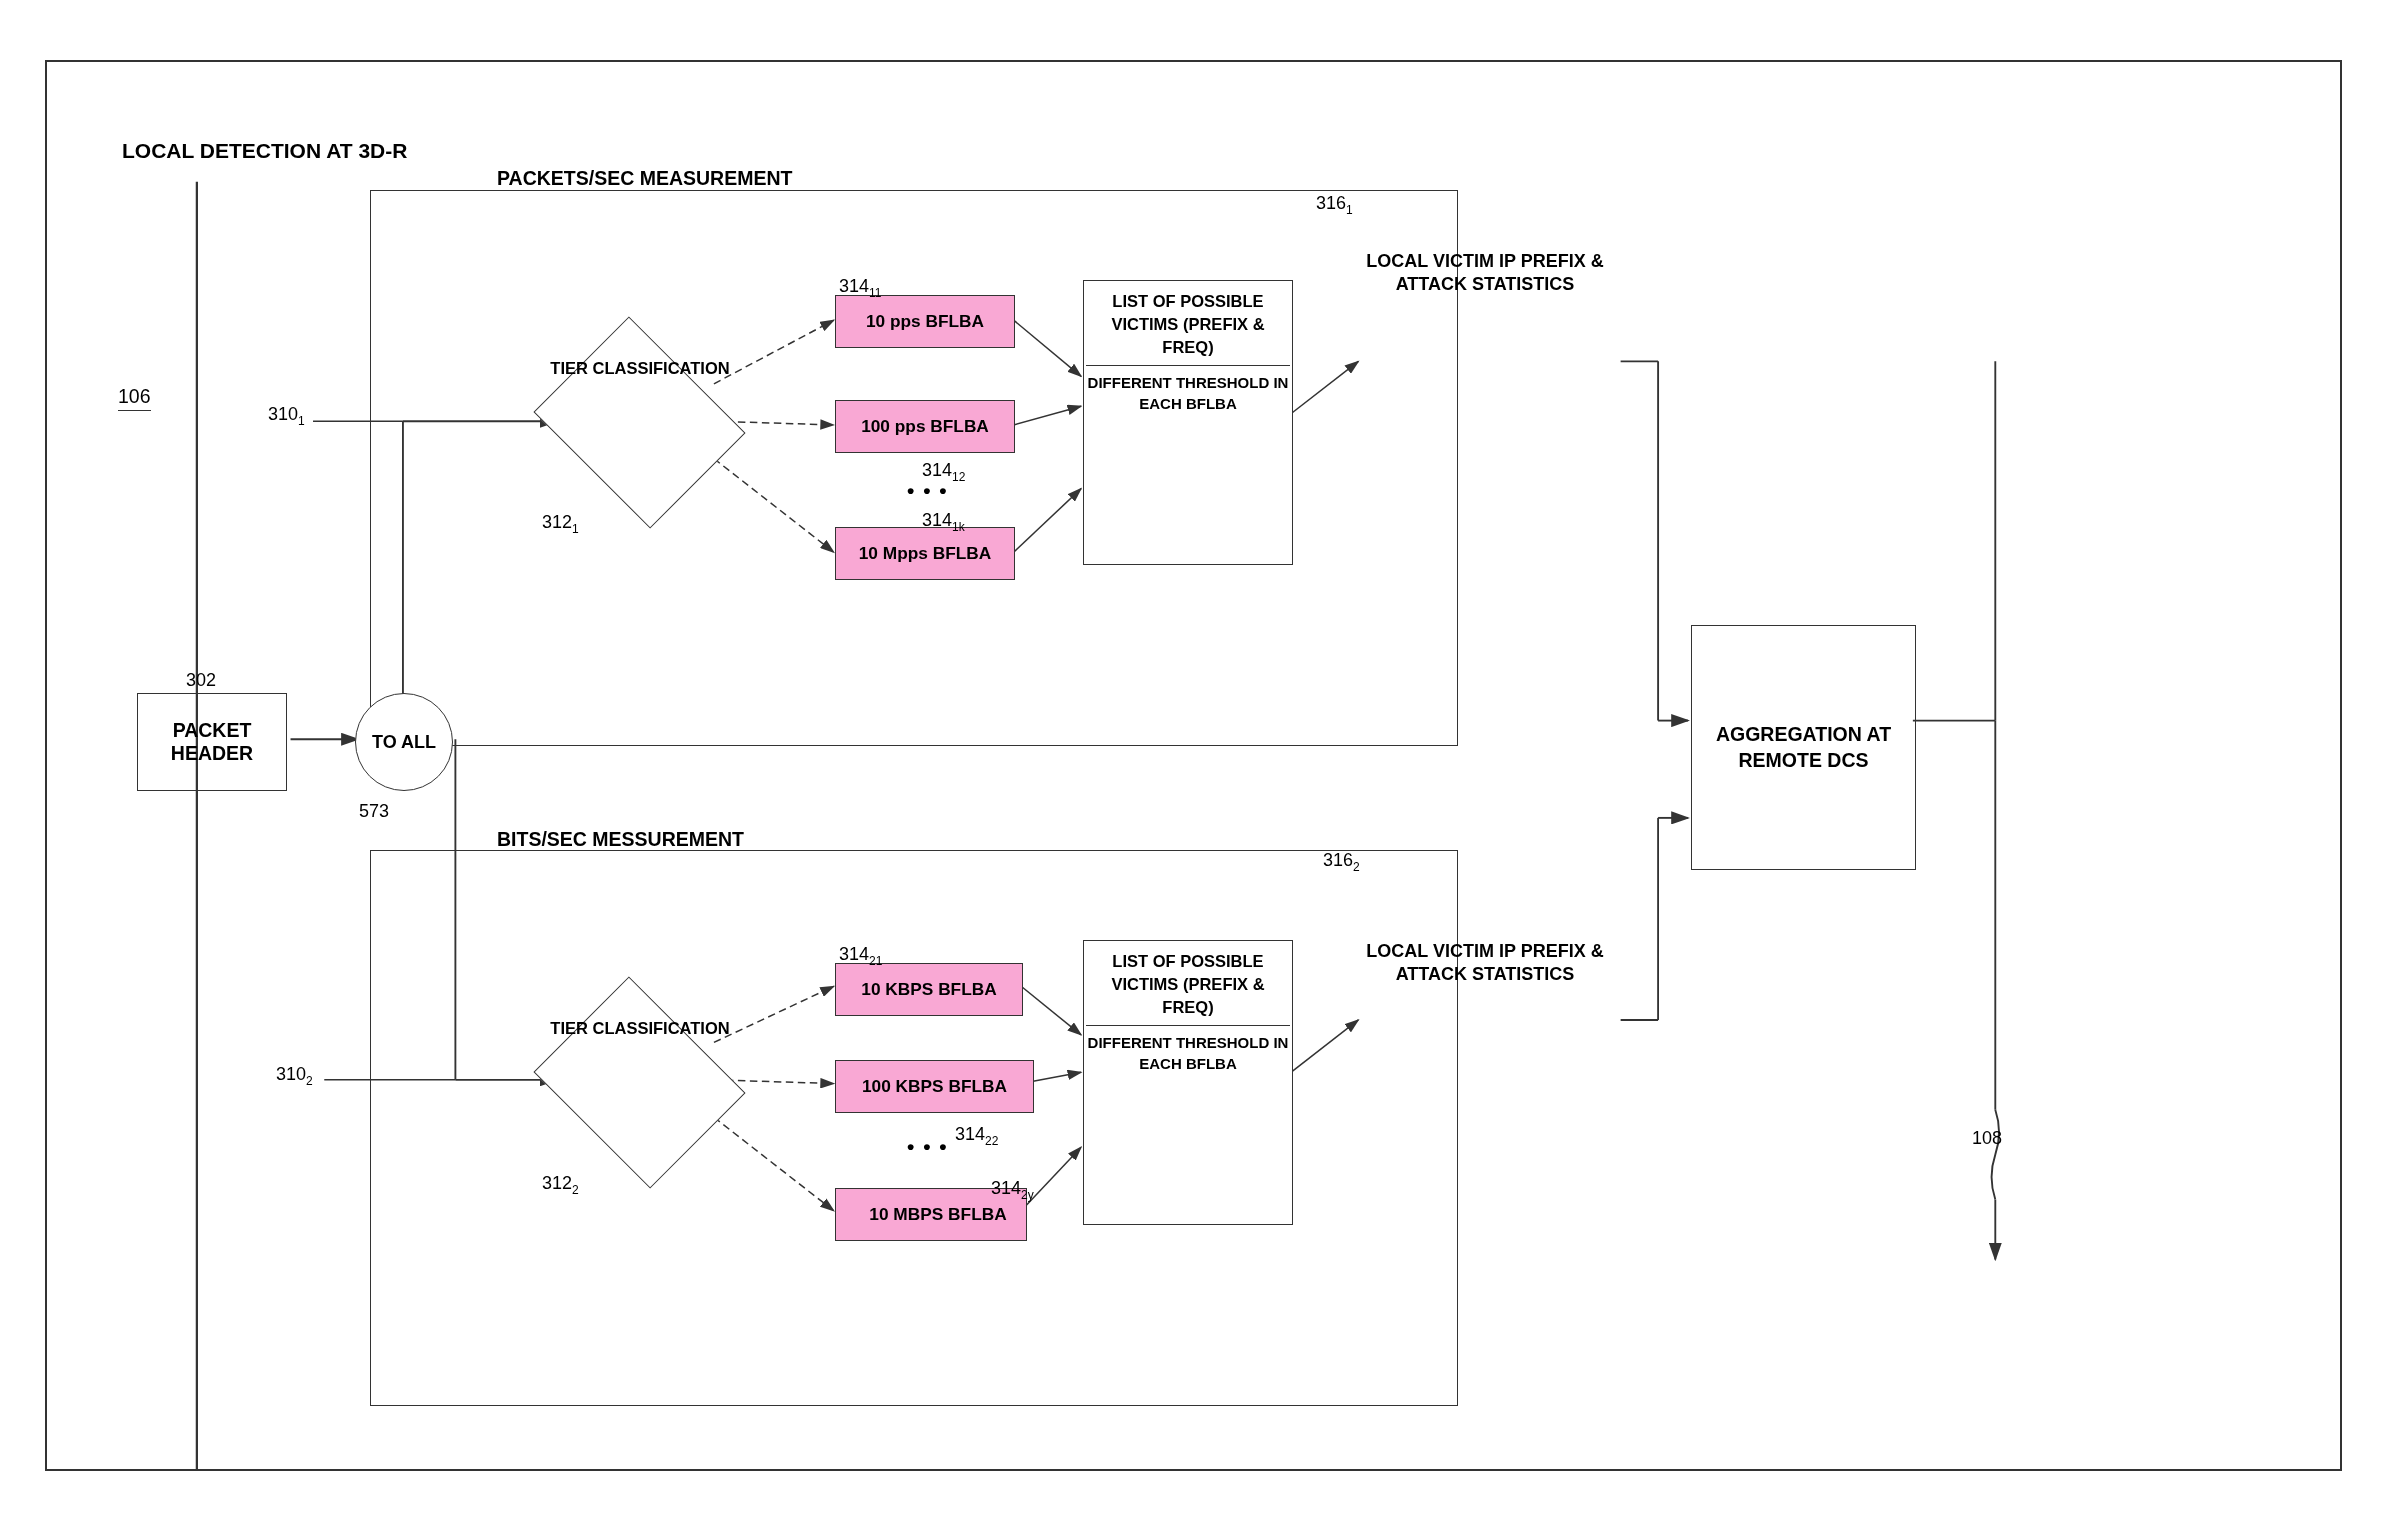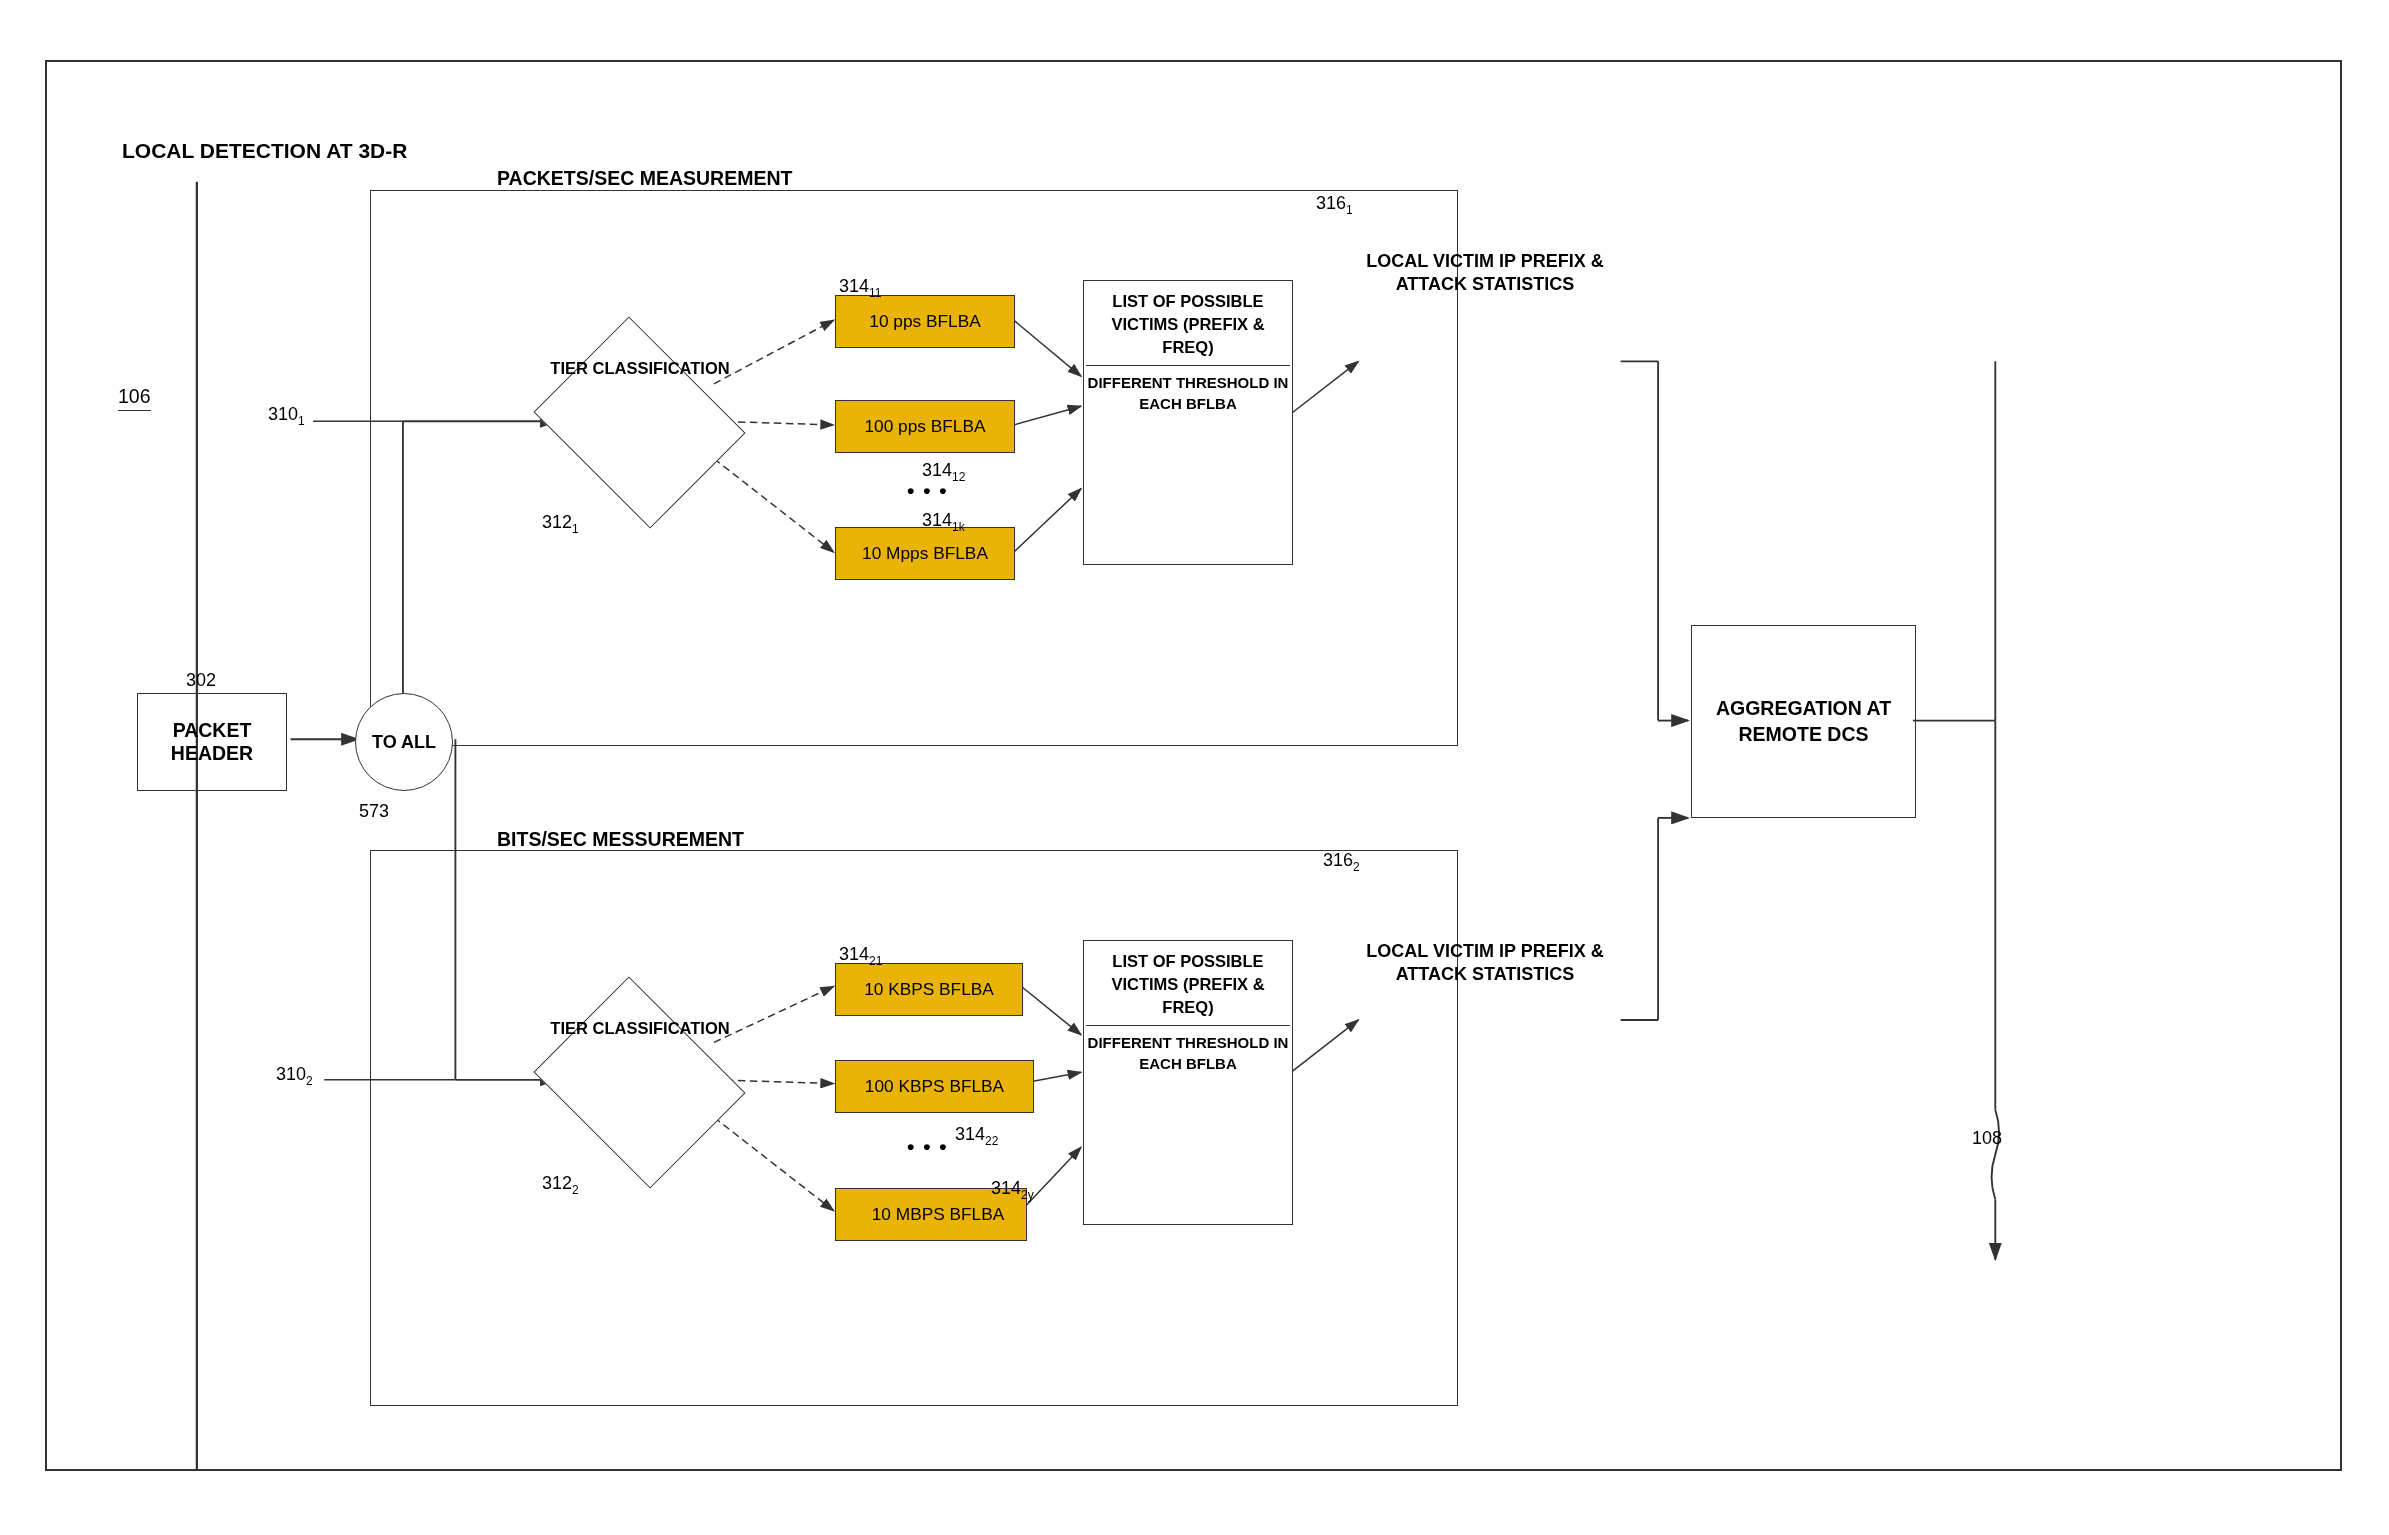--- a/index.html
+++ b/index.html
@@ -160,26 +160,26 @@
       top: 957px;
       left: 488px;
       width: 210px;
       height: 128px;
     }
 
     
     .bflba-box {
       position: absolute;
       border: 1.5px solid #333;
-      background: #eab308;
+      background: #f9a8d4;
       display: flex;
       align-items: center;
       justify-content: center;
       font-size: 17.3px;
-      font-weight: normal;
+      font-weight: bold;
       text-align: center;
       padding: 6px 9px;
     }
 
     
     .bflba-top-1 { top: 233px; left: 788px; width: 180px; height: 53px; }
     .bflba-top-2 { top: 338px; left: 788px; width: 180px; height: 53px; }
     .bflba-top-3 { top: 465px; left: 788px; width: 180px; height: 53px; justify-content: center; }
 
     
@@ -235,21 +235,21 @@
       line-height: 1.3;
       width: 248px;
     }
 
     
     .aggregation-box {
       position: absolute;
       top: 563px;
       left: 1644px;
       width: 225px;
-      height: 193px;
+      height: 245px;
       border: 1.5px solid #333;
       display: flex;
       align-items: center;
       justify-content: center;
       text-align: center;
       font-size: 19.5px;
       font-weight: bold;
       line-height: 1.3;
     }
 

